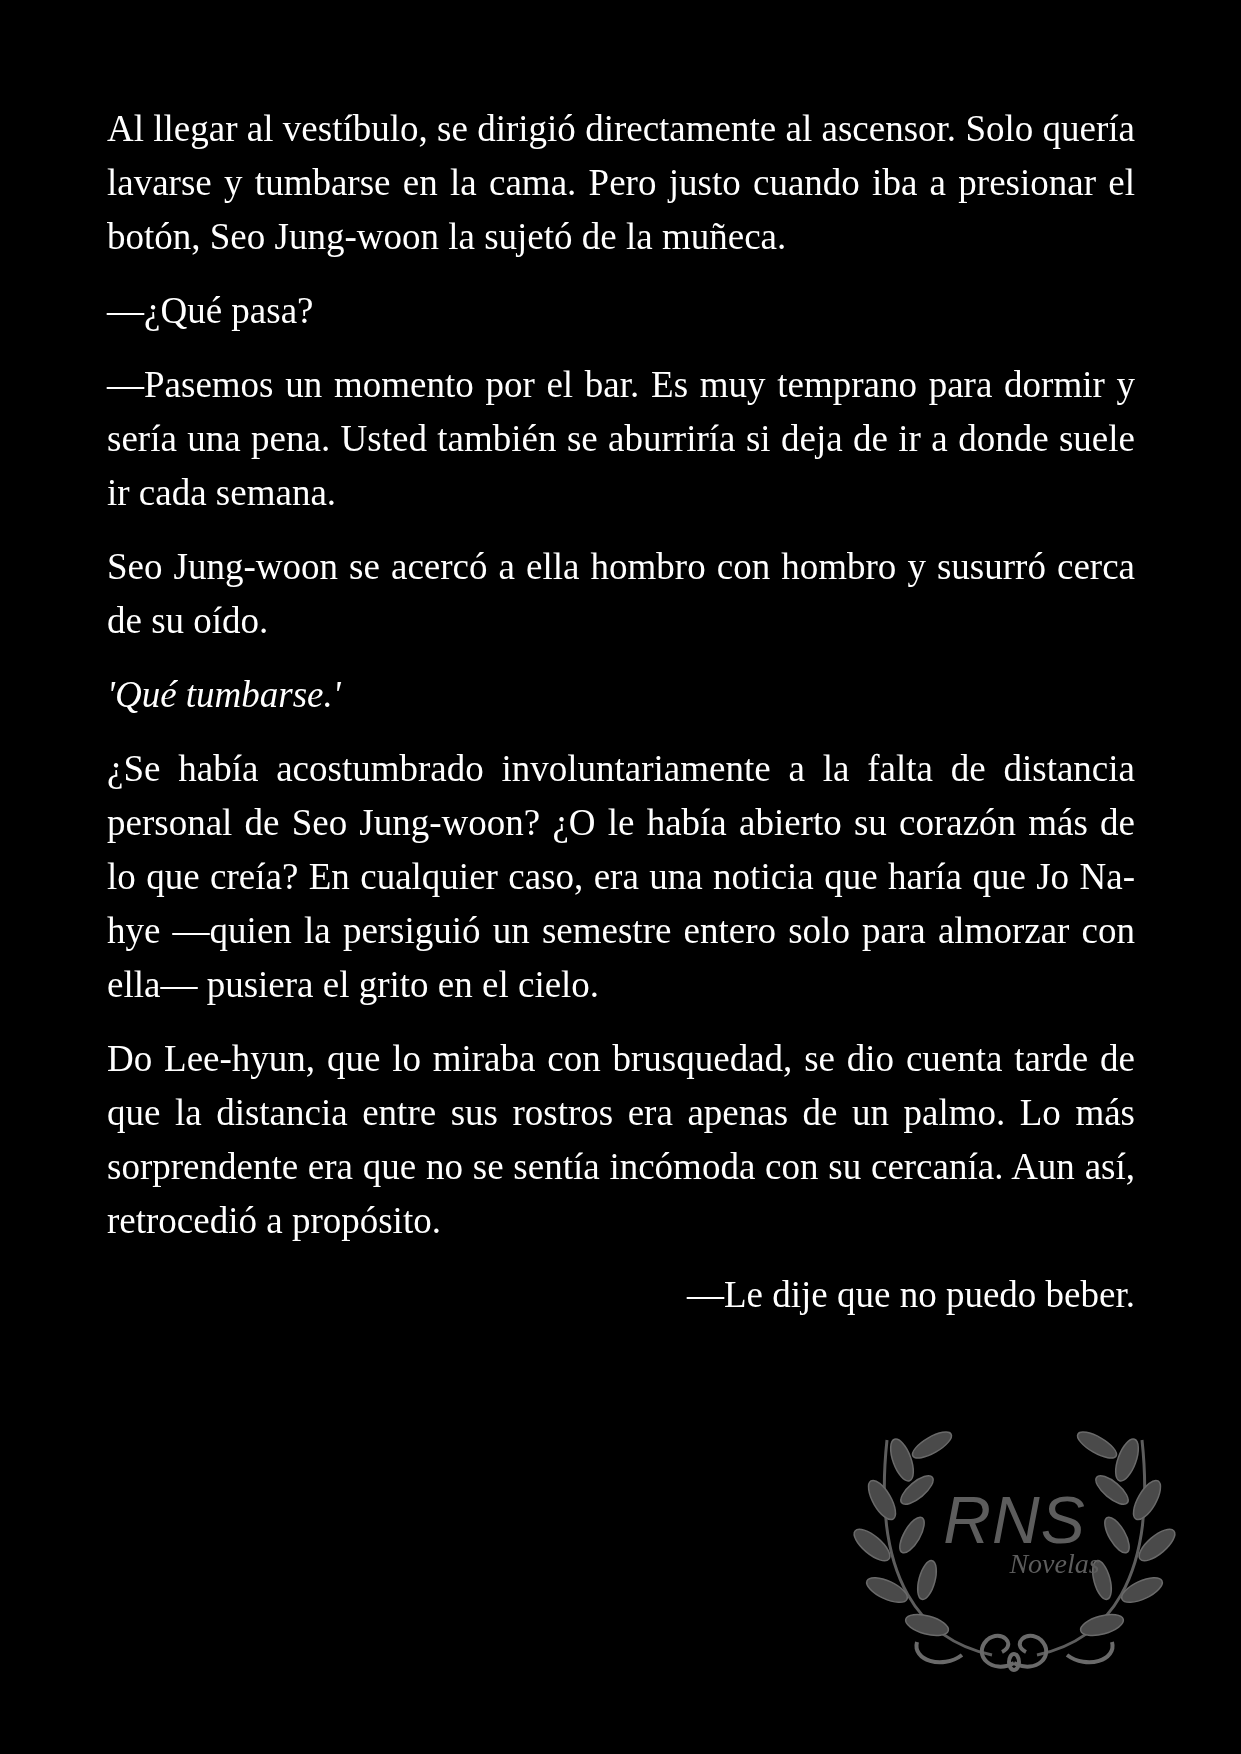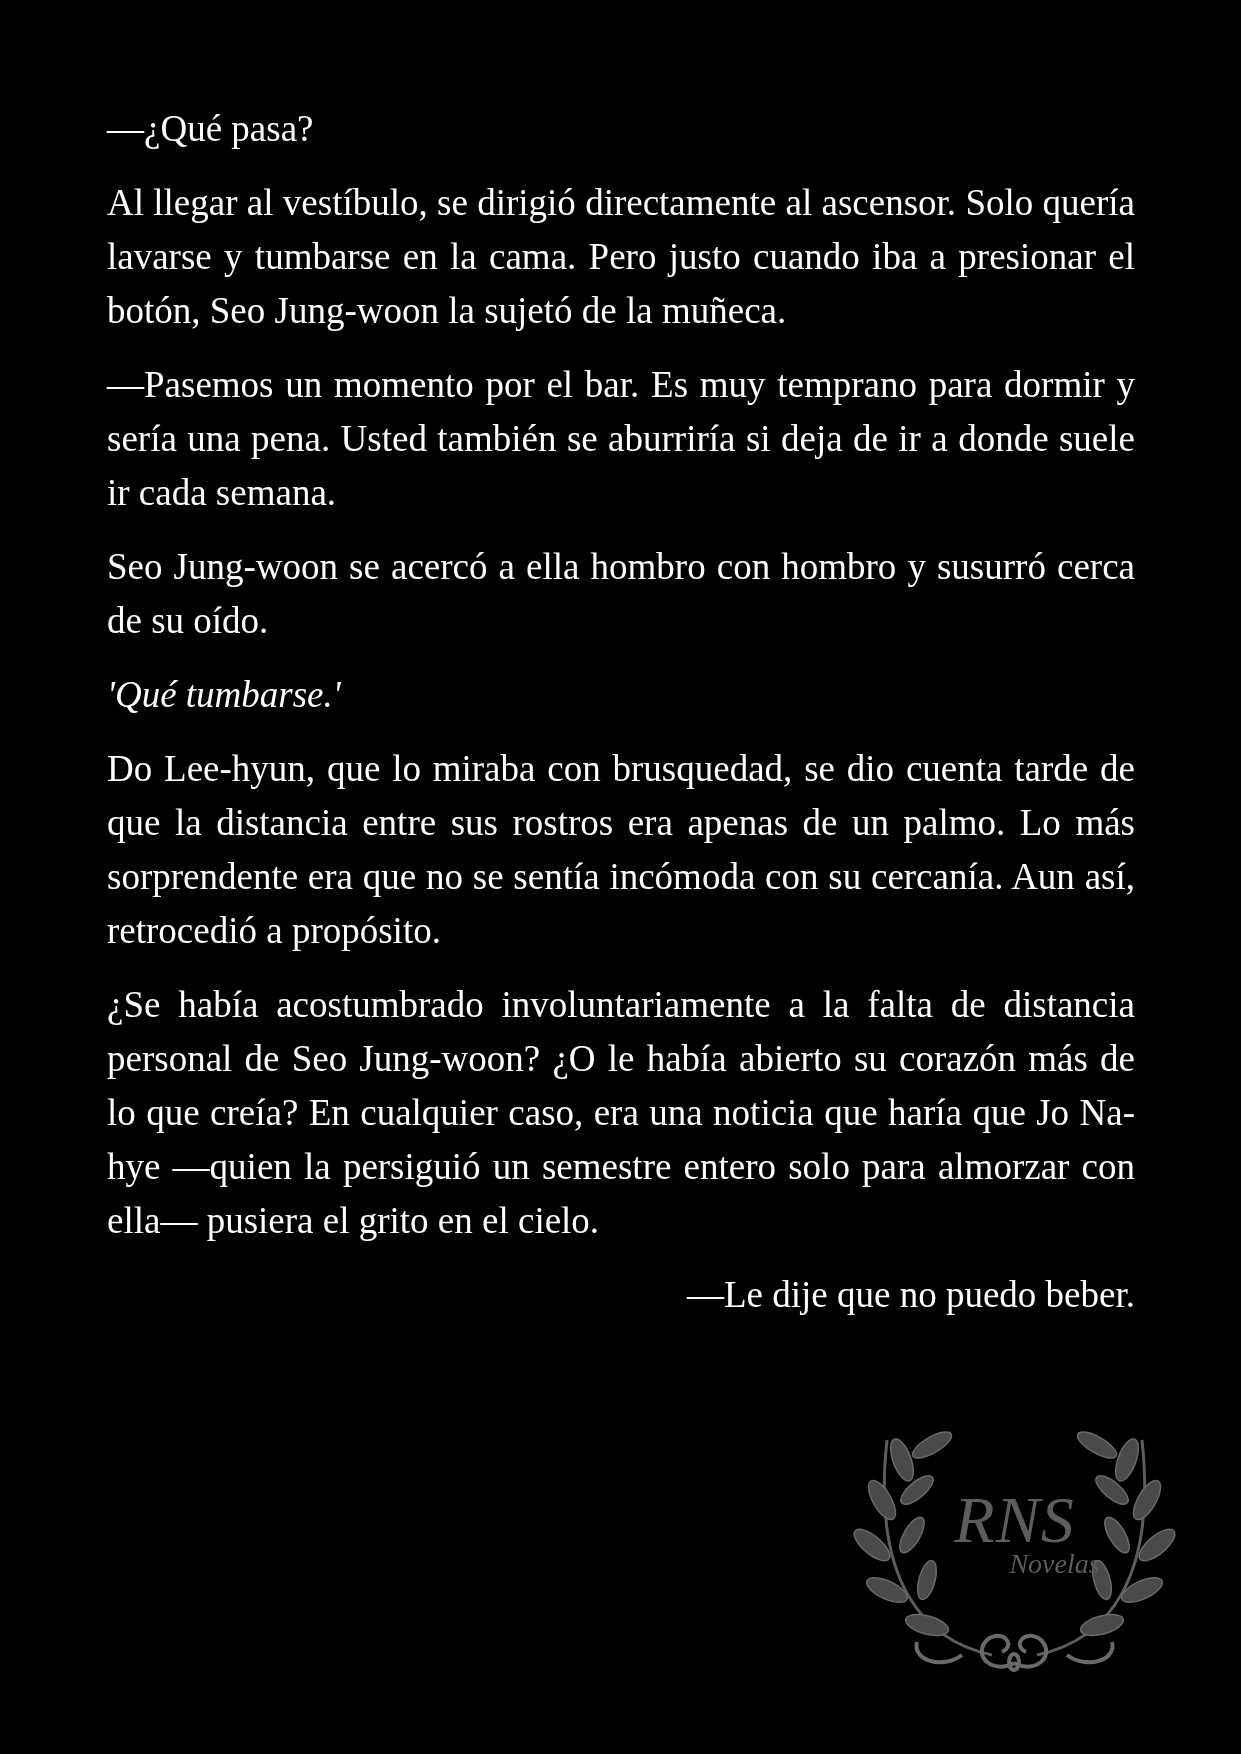--- a/index.html
+++ b/index.html
@@ -11,40 +11,40 @@
       text-align: justify;
     }
     .page p { margin: 0 0 20px 0; }
     .page p.italic { font-style: italic; }
     .page p.last { text-align: right; }
     .watermark {
       position: absolute; left: 842px; top: 1420px; width: 345px; height: 270px;
     }
     .wm-title {
       position: absolute; left: 0; width: 100%; top: 62px; text-align: center;
-      font-family: Liberation Serif, serif; font-style: italic;
+      font-family: Liberation Sans, sans-serif; font-style: italic;
       font-size: 66px; color: #5d5d5d; letter-spacing: 1px;
     }
     .wm-sub {
       position: absolute; left: 40px; width: 100%; top: 128px; text-align: center;
       font-family: Liberation Serif, serif; font-style: italic;
       font-size: 28px; color: #5d5d5d;
     }
   </style>
 </head>
 <body>
 
 <div class="page">
+  <p>Al llegar al vestíbulo, se dirigió directamente al ascensor. Solo quería lavarse y tumbarse en la cama. Pero justo cuando iba a presionar el botón, Seo Jung-woon la sujetó de la muñeca.</p>
   <p>—¿Qué pasa?</p>
-  <p>Al llegar al vestíbulo, se dirigió directamente al ascensor. Solo quería lavarse y tumbarse en la cama. Pero justo cuando iba a presionar el botón, Seo Jung-woon la sujetó de la muñeca.</p>
   <p>—Pasemos un momento por el bar. Es muy temprano para dormir y sería una pena. Usted también se aburriría si deja de ir a donde suele ir cada semana.</p>
   <p>Seo Jung-woon se acercó a ella hombro con hombro y susurró cerca de su oído.</p>
   <p class="italic">'Qué tumbarse.'</p>
+  <p>¿Se había acostumbrado involuntariamente a la falta de distancia personal de Seo Jung-woon? ¿O le había abierto su corazón más de lo que creía? En cualquier caso, era una noticia que haría que Jo Na-hye —quien la persiguió un semestre entero solo para almorzar con ella— pusiera el grito en el cielo.</p>
   <p>Do Lee-hyun, que lo miraba con brusquedad, se dio cuenta tarde de que la distancia entre sus rostros era apenas de un palmo. Lo más sorprendente era que no se sentía incómoda con su cercanía. Aun así, retrocedió a propósito.</p>
-  <p>¿Se había acostumbrado involuntariamente a la falta de distancia personal de Seo Jung-woon? ¿O le había abierto su corazón más de lo que creía? En cualquier caso, era una noticia que haría que Jo Na-hye —quien la persiguió un semestre entero solo para almorzar con ella— pusiera el grito en el cielo.</p>
   <p class="last">—Le dije que no puedo beber.</p>
 </div>
 
 <div class="watermark">
   <svg width="345" height="270" viewBox="0 0 345 270">
     <g fill="none" stroke="#5d5d5d" stroke-width="3">
       <path d="M150 235 C 80 220, 30 160, 45 20"></path>
       <path d="M195 235 C 265 220, 315 160, 300 20"></path>
     </g>
     <g fill="#4a4a4a" stroke="#6a6a6a" stroke-width="1.5">

